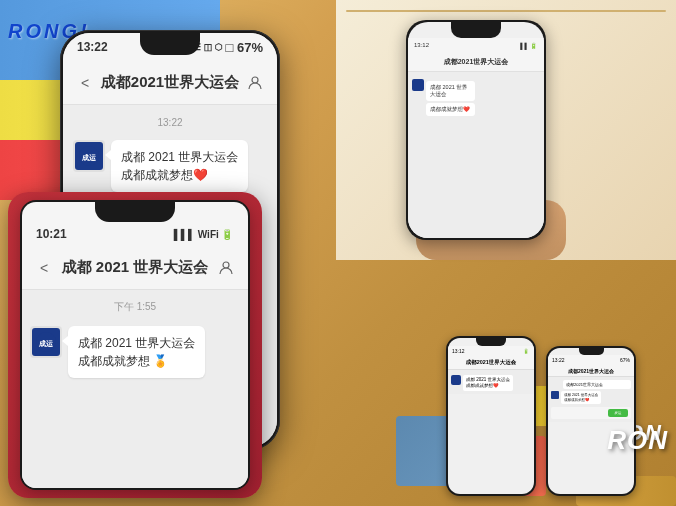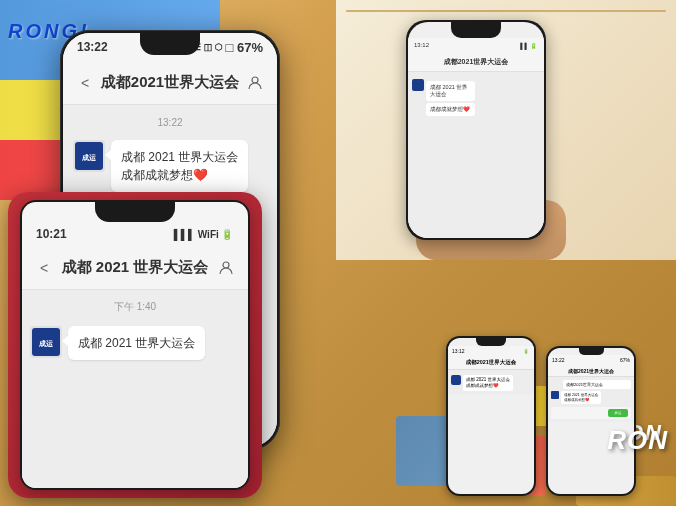--- a/index.html
+++ b/index.html
@@ -541,33 +541,34 @@
         <div class="chat-header-title">成都 2021 世界大运会</div>
         <div class="header-icon">
           <svg width="16" height="16" viewBox="0 0 16 16" fill="none">
             <circle cx="8" cy="5" r="3" stroke="#666" stroke-width="1.2"></circle>
             <path d="M2 14c0-3.3 2.7-6 6-6s6 2.7 6 6" stroke="#666" stroke-width="1.2" fill="none"></path>
           </svg>
         </div>
       </div>
 
       <div class="chat-area" style="padding:10px 8px;">
-        <div class="chat-timestamp">下午 1:40</div>
+        <div class="chat-timestamp">下午 1:55</div>
 
         <div class="chat-message-row">
           <div class="chat-avatar">
             <div class="wg-logo">
               <svg width="22" height="22" viewBox="0 0 22 22">
                 <circle cx="11" cy="11" r="10" fill="#1a3a8a"></circle>
                 <text x="11" y="15" text-anchor="middle" font-size="7" fill="white" font-weight="bold">成运</text>
               </svg>
             </div>
           </div>
           <div class="chat-bubble">
             <div>成都 2021 世界大运会</div>
+            <div>成都成就梦想 🏅</div>
           </div>
         </div>
       </div>
     </div>
   </div>
 </div>
 
 <div class="phone-small-tr" style="position:absolute;top:20px;right:130px;width:140px;height:220px;z-index:15;">
 
   <div style="position:absolute;bottom:-20px;left:10px;right:-20px;height:60px;background:linear-gradient(180deg,#d4a070,#c09060);border-radius:20px;z-index:-1;"></div>

